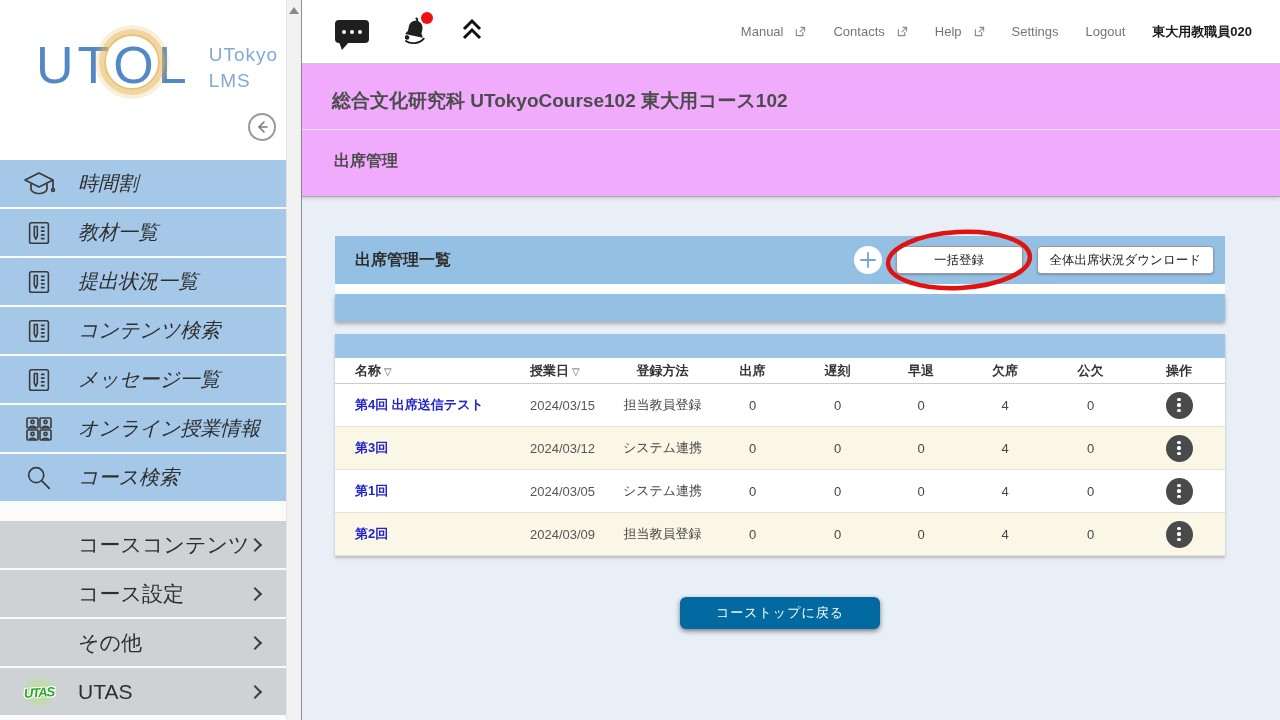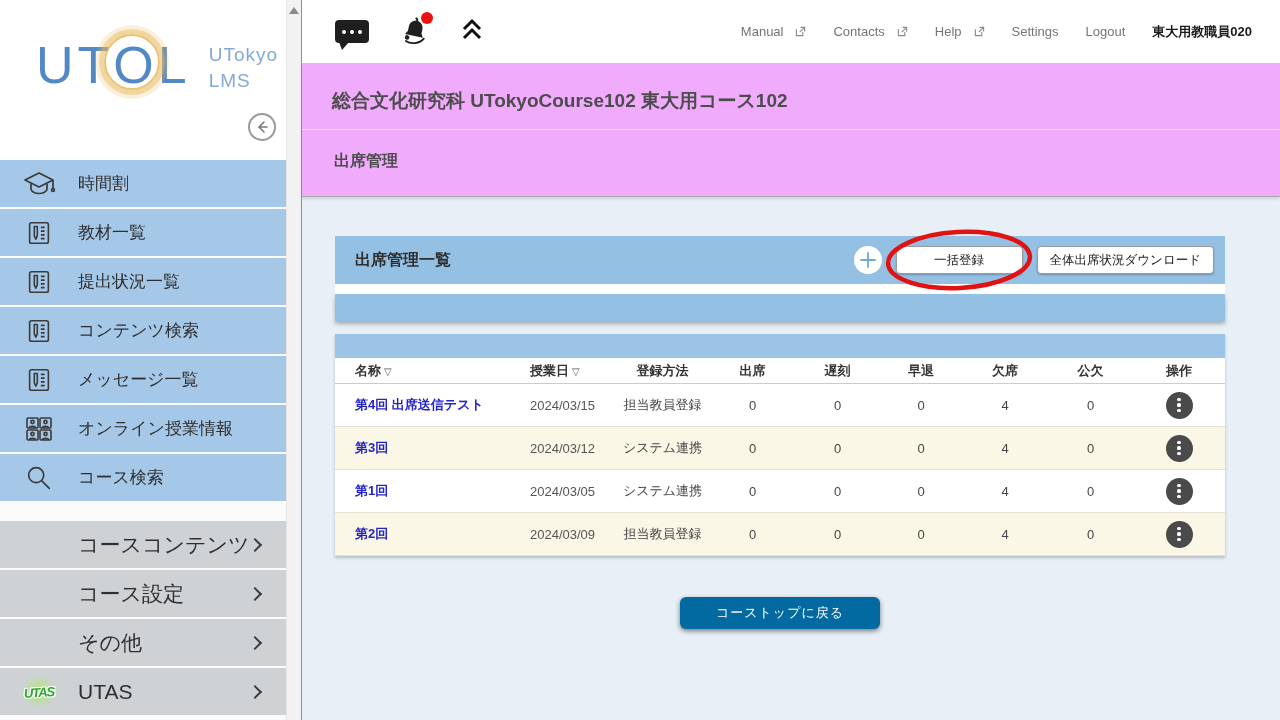--- a/index.html
+++ b/index.html
@@ -14,21 +14,21 @@
   .logo-utol { font-size:52px; font-weight:300; color:#5388c7; letter-spacing:4px; line-height:1; display:flex; }
   .logo-o { position:relative; display:inline-block; }
   .logo-o::before { content:''; position:absolute; left:-9px; top:-5px; width:52px; height:52px; border-radius:50%;
      border:2px solid rgba(230,183,90,.85); box-shadow:0 0 0 5px rgba(230,183,90,.45), 0 0 0 9px rgba(230,183,90,.22); }
   .logo-sub { margin-left:18px; margin-top:6px; font-size:19px; color:#83a9d4; line-height:1.35; letter-spacing:1px; }
   .collapse-btn { position:absolute; right:10px; top:113px; width:28px; height:28px; border-radius:50%;
      background:#fff; border:2px solid #9a9a9a; color:#7a7a7a; display:flex; align-items:center; justify-content:center; cursor:pointer; }
 
   .menu-item { height:47px; margin-bottom:2px; background:#a6c8e8; display:flex; align-items:center; cursor:pointer; }
   .menu-item .ic { width:78px; display:flex; justify-content:center; align-items:center; }
-  .menu-item .lbl { font-size:17px; color:#2e2e2e; }
+  .menu-item .lbl { font-size:20px; color:#2e2e2e;font-style:italic; }
   .menu-gap { height:18px; background:#fbfbfb; }
   .section-item { height:47px; margin-bottom:2px; background:#ced2d5; display:flex; align-items:center; cursor:pointer; position:relative; }
   .section-item .ic { width:78px; display:flex; justify-content:center; align-items:center; }
   .section-item .lbl { font-size:21px; color:#2e2e2e; }
   .chev { position:absolute; right:26px; top:50%; width:10px; height:10px; border-top:2px solid #3c3c3c; border-right:2px solid #3c3c3c;
      transform:translateY(-50%) rotate(45deg); }
   .utas-logo { width:42px; height:28px; display:flex; align-items:center; justify-content:center;
      background:radial-gradient(circle, rgba(178,230,120,.95) 0%, rgba(178,230,120,0) 72%);
      color:#2ea52e; font-weight:800; font-style:italic; font-size:13px; letter-spacing:-1px;
      text-shadow:1px 1px 0 #fff,-1px -1px 0 #fff,1px -1px 0 #fff,-1px 1px 0 #fff; transform:rotate(-4deg); }

